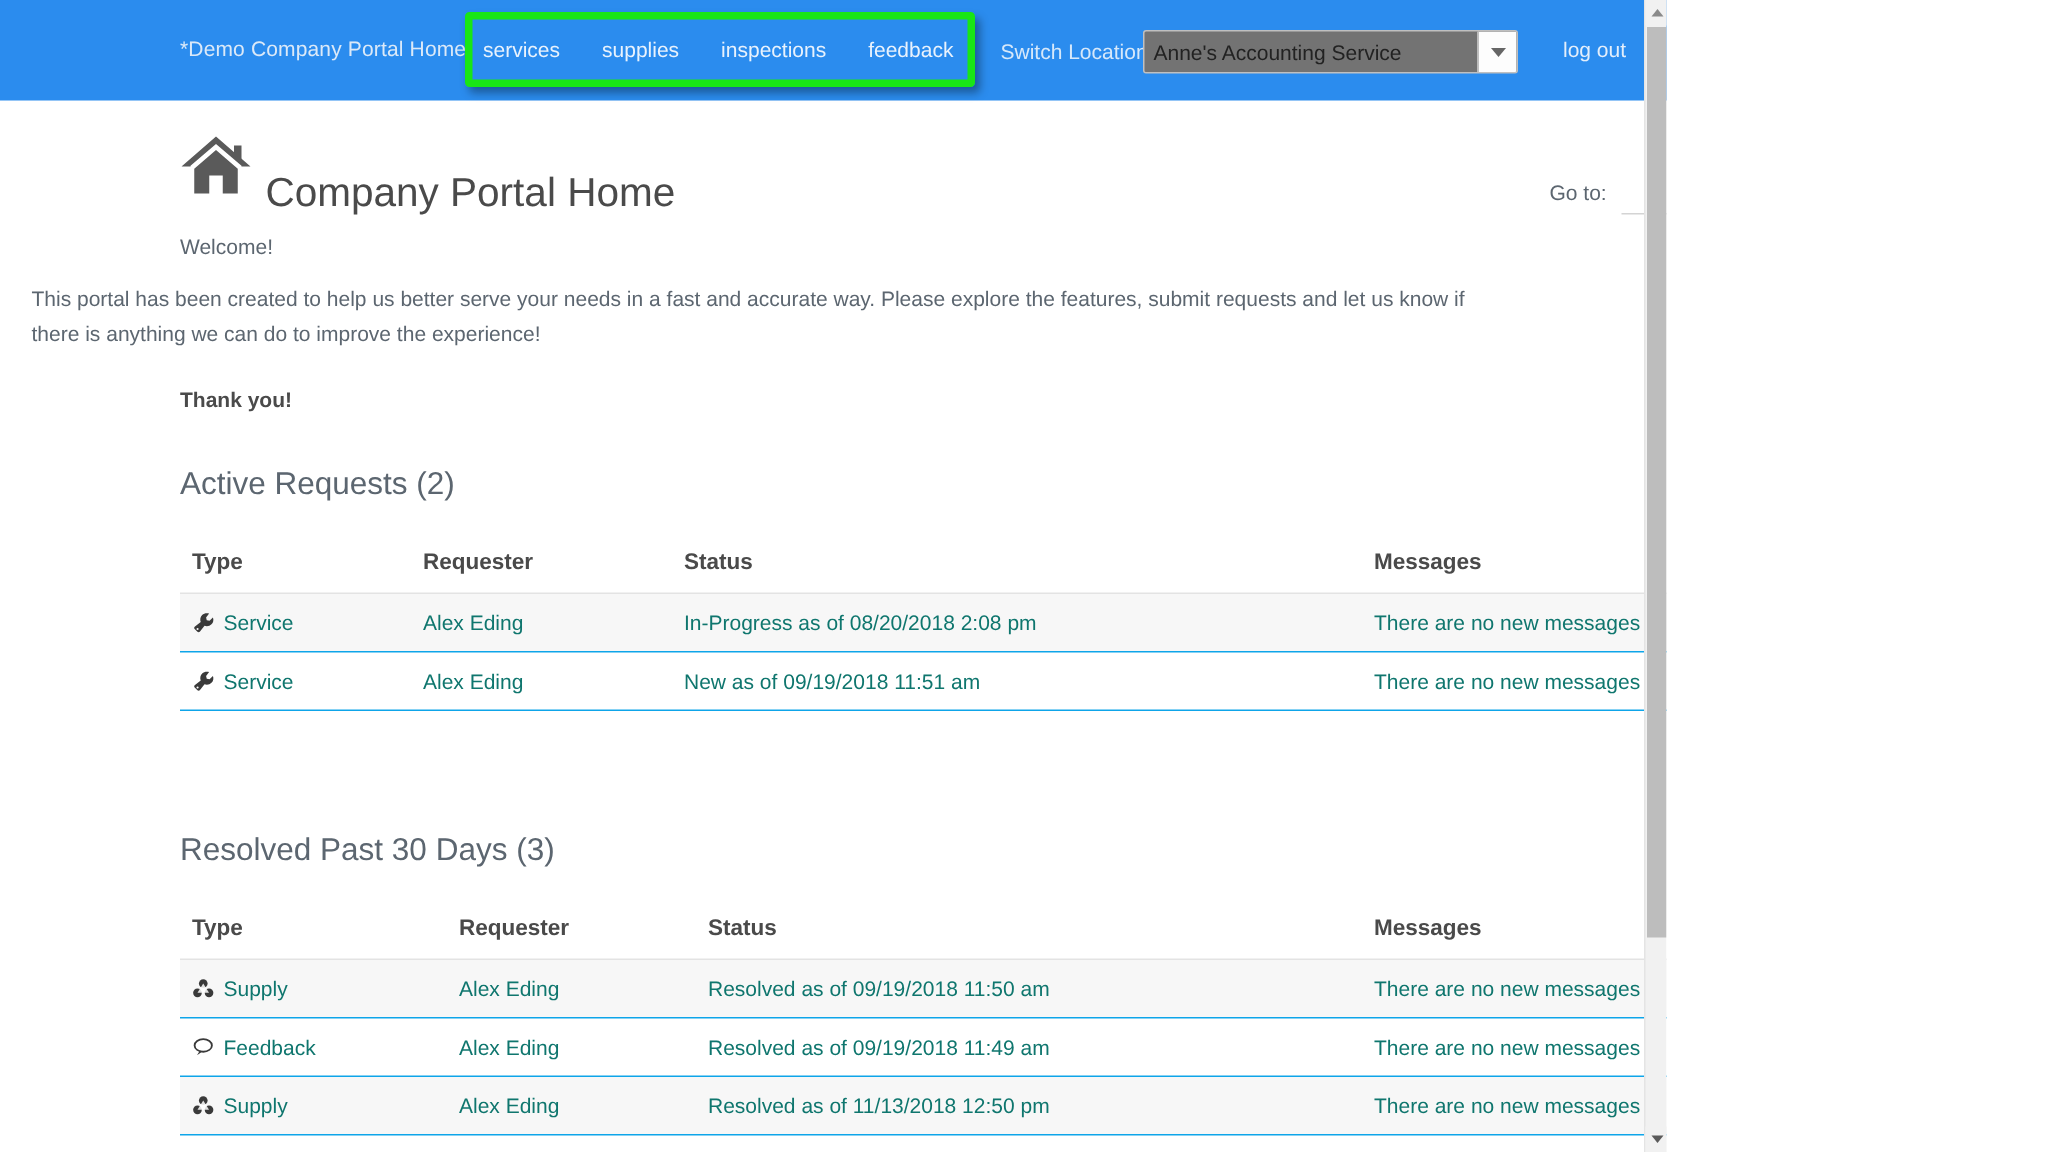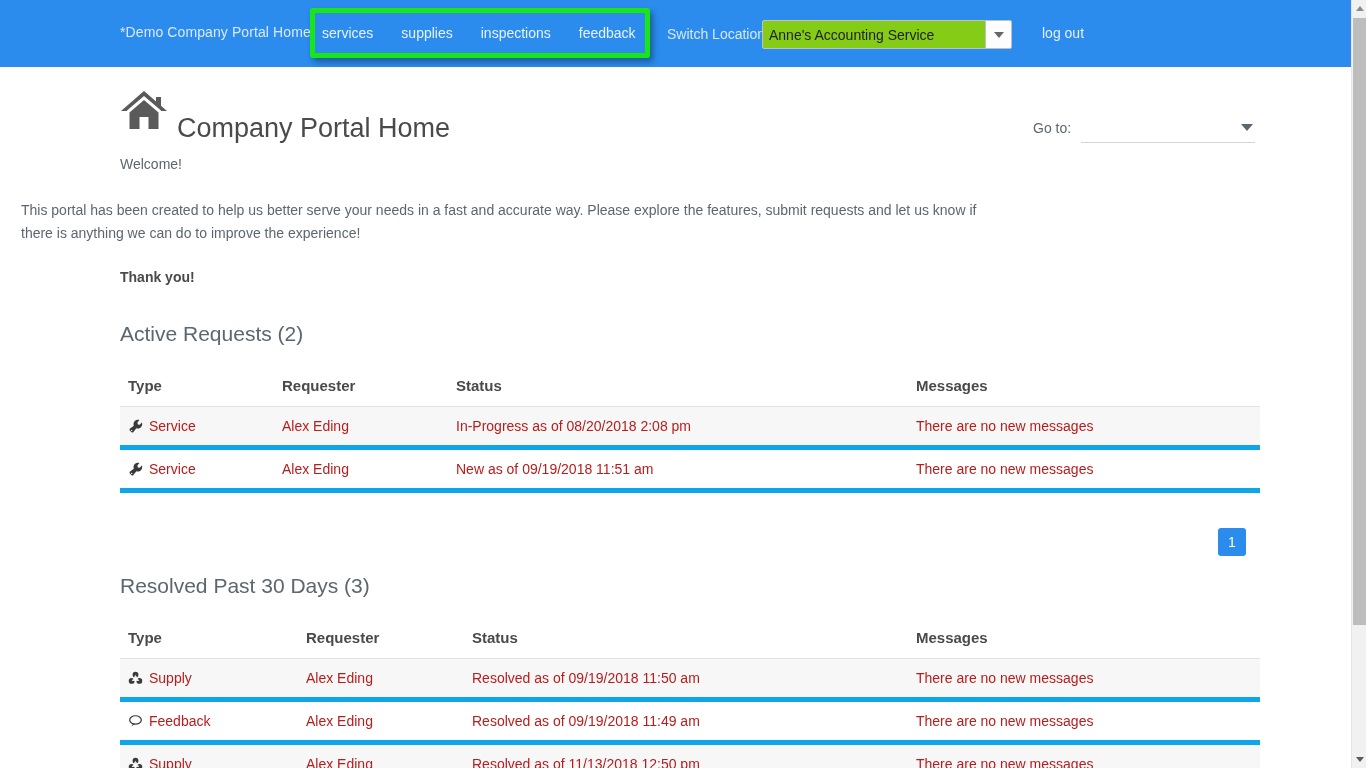--- a/index.html
+++ b/index.html
@@ -6,21 +6,21 @@
   html, body {
     margin: 0; padding: 0;
     width: 1366px; height: 768px;
     overflow: hidden;
     background: #ffffff;
     font-family: "Liberation Sans", sans-serif;
   }
 
   #page {
     position: relative;
-    width: 1366px;
+    width: 1111px;
     height: 768px;
     overflow: hidden;
   }
 
   
   #viewport {
     position: absolute;
     left: 0; top: 0;
     width: 1351px;
     height: 768px;
@@ -84,21 +84,21 @@
     left: 667px; top: 26px;
     font-size: 14px;
     color: #d6e8fa;
     white-space: nowrap;
   }
 
   #location-select {
     position: absolute;
     left: 762px; top: 20px;
     width: 250px; height: 29px;
-    background: #84cc16;
+    background: #737373;
     border: 1px solid #c0c0c0;
     border-radius: 2px;
     display: flex;
     align-items: stretch;
     overflow: hidden;
   }
   #location-value {
     flex: 1;
     display: flex;
     align-items: center;
@@ -187,21 +187,21 @@
 
   .welcome-line {
     margin: 0;
     padding: 0 120px 0 120px;
     font-size: 14px;
     color: #5c6670;
     line-height: 23px;
   }
   #welcome { margin-top: 6px; }
   #intro {
-    margin-top: 23px;
+    margin-top: 12px;
     max-width: 1130px;
     padding-left: 21px;
   }
   #thanks {
     margin-top: 21px;
     font-weight: bold;
     color: #4a4a4a;
   }
 
   .section-title {
@@ -224,23 +224,23 @@
   table.req-table th {
     text-align: left;
     font-size: 15px;
     font-weight: bold;
     color: #4a4a4a;
     padding: 0 0 12px 8px;
     border-bottom: 1px solid #e3e3e3;
     vertical-align: bottom;
   }
   table.req-table td {
-    color: #b91c1c;
+    color: #0f766e;
     padding: 11px 0 11px 8px;
-    border-bottom: 5px solid #0ea5e9;
+    border-bottom: 1px solid #0ea5e9;
     white-space: nowrap;
     overflow: hidden;
   }
   table.req-table tbody tr.stripe td { background: #f7f7f7; }
 
   #active-table { margin-top: 31px; }
   #resolved-table { margin-top: 31px; }
 
   
   #active-table col.c-type { width: 154px; }

